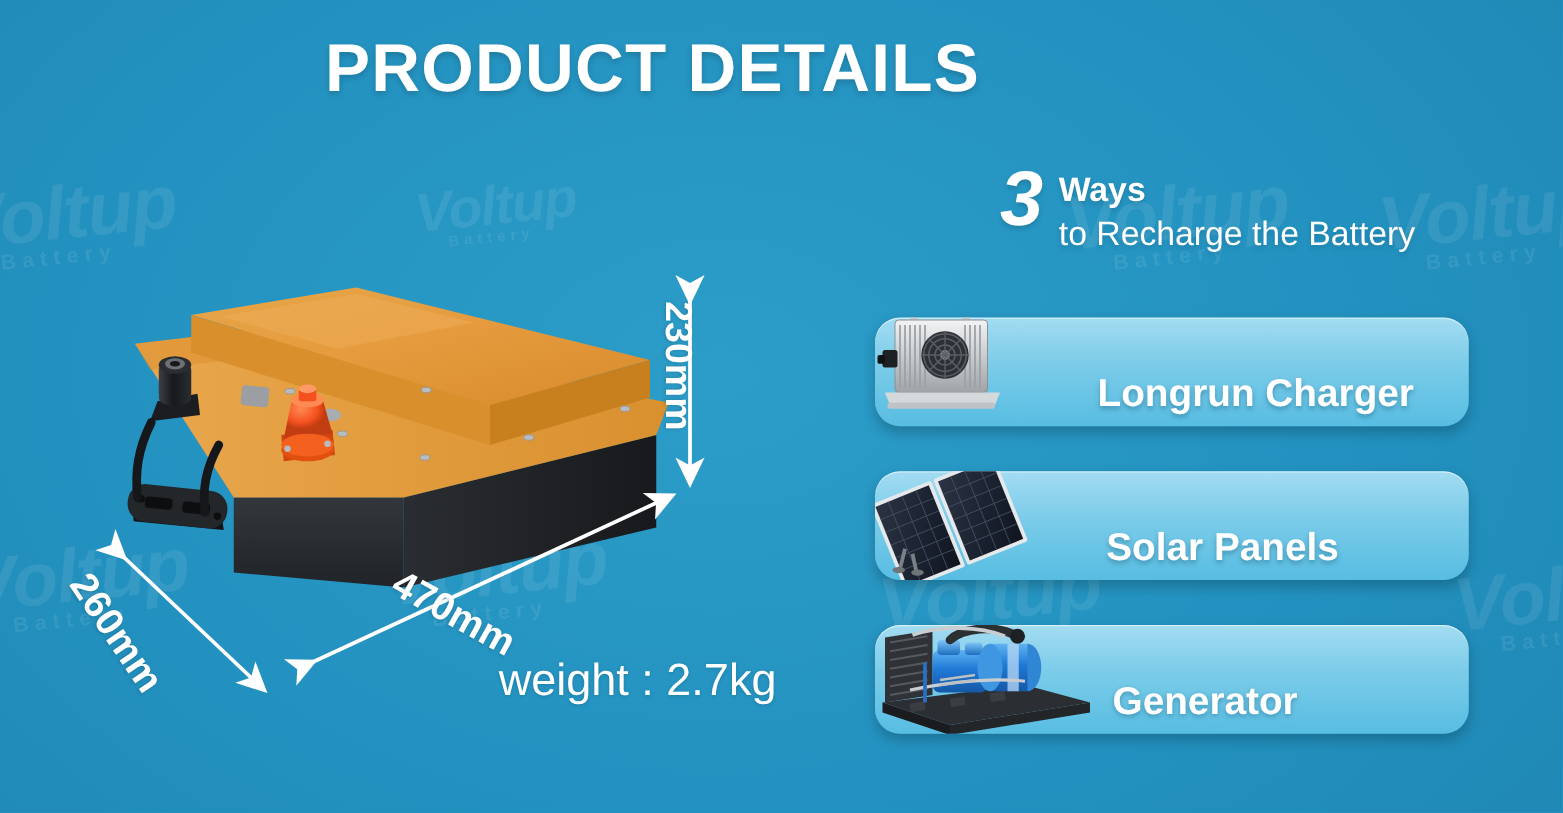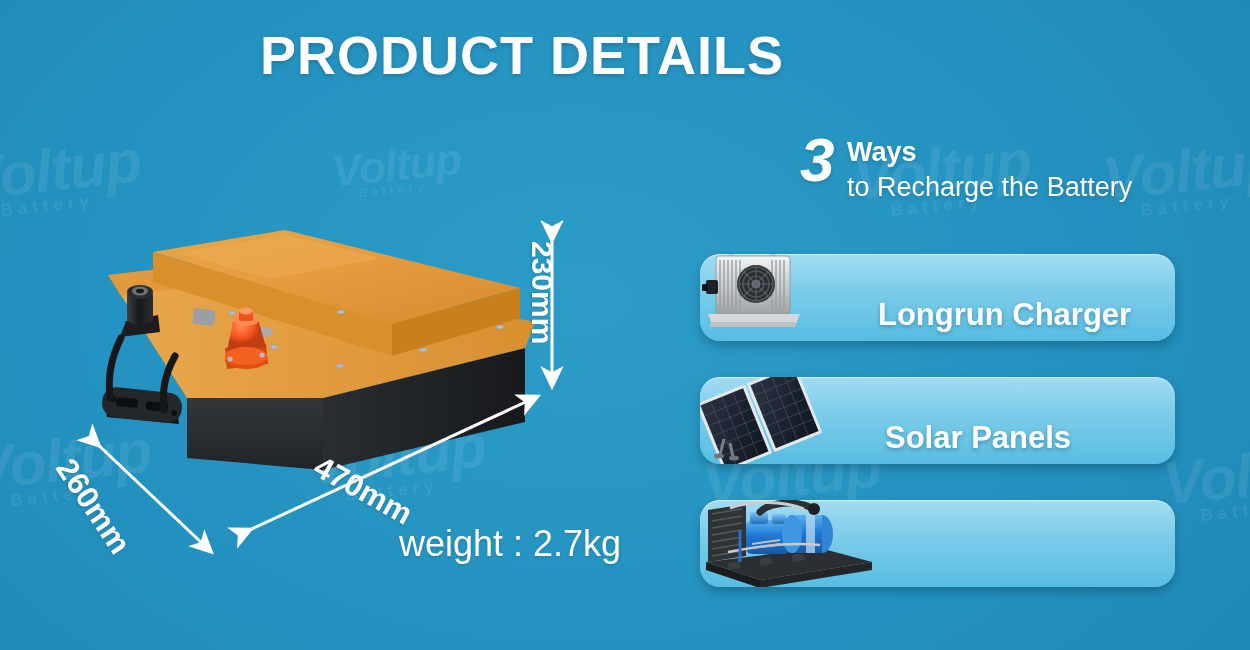--- a/index.html
+++ b/index.html
@@ -425,15 +425,16 @@
       <circle cx="114" cy="9" r="6" fill="#1e2124"></circle>
 
       <path d="M30,8 C52,0 84,1 104,9" stroke="#c9ccd0" stroke-width="3" fill="none"></path>
       <path d="M28,52 C58,46 92,42 120,45" stroke="#c9ccd0" stroke-width="2.5" fill="none"></path>
       <g stroke="#bcc0c4" stroke-width="2">
         <line x1="52" y1="44" x2="80" y2="40"></line>
         <line x1="52" y1="48" x2="80" y2="44"></line>
       </g>
       <path d="M40,30 L40,62" stroke="#2b6fc0" stroke-width="3"></path>
     </svg>
+    <div class="pill-label">Generator</div>
   </div>
 
 </div>
 
 </body></html>

